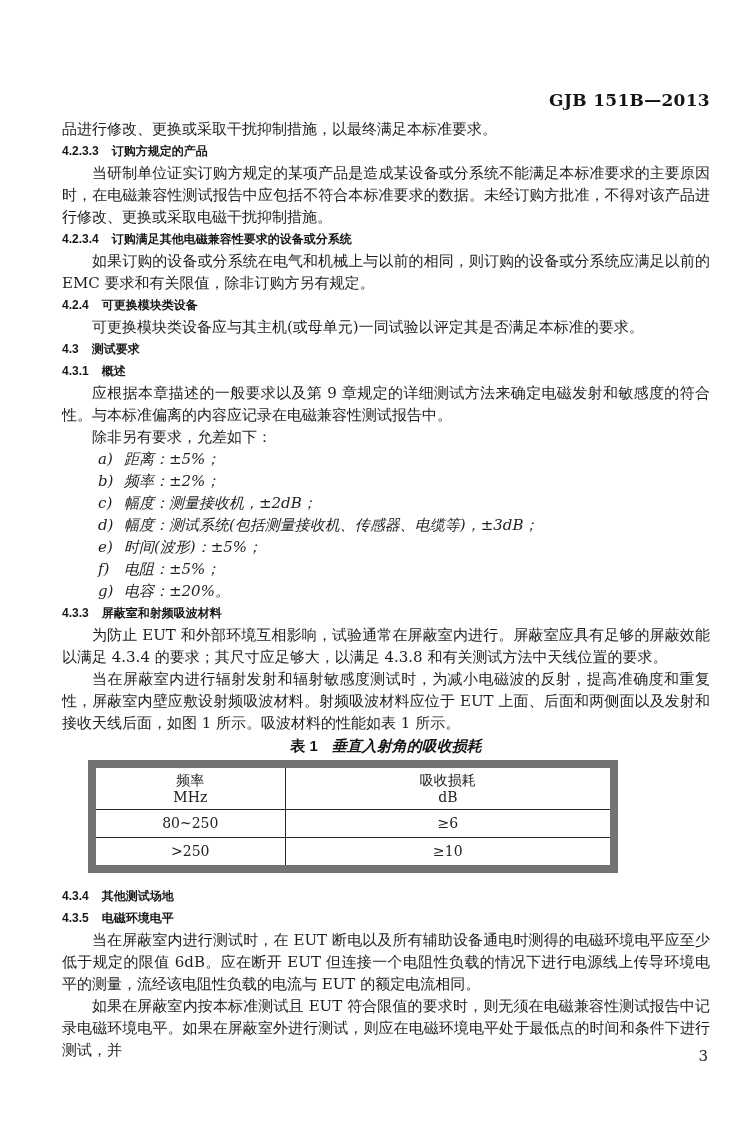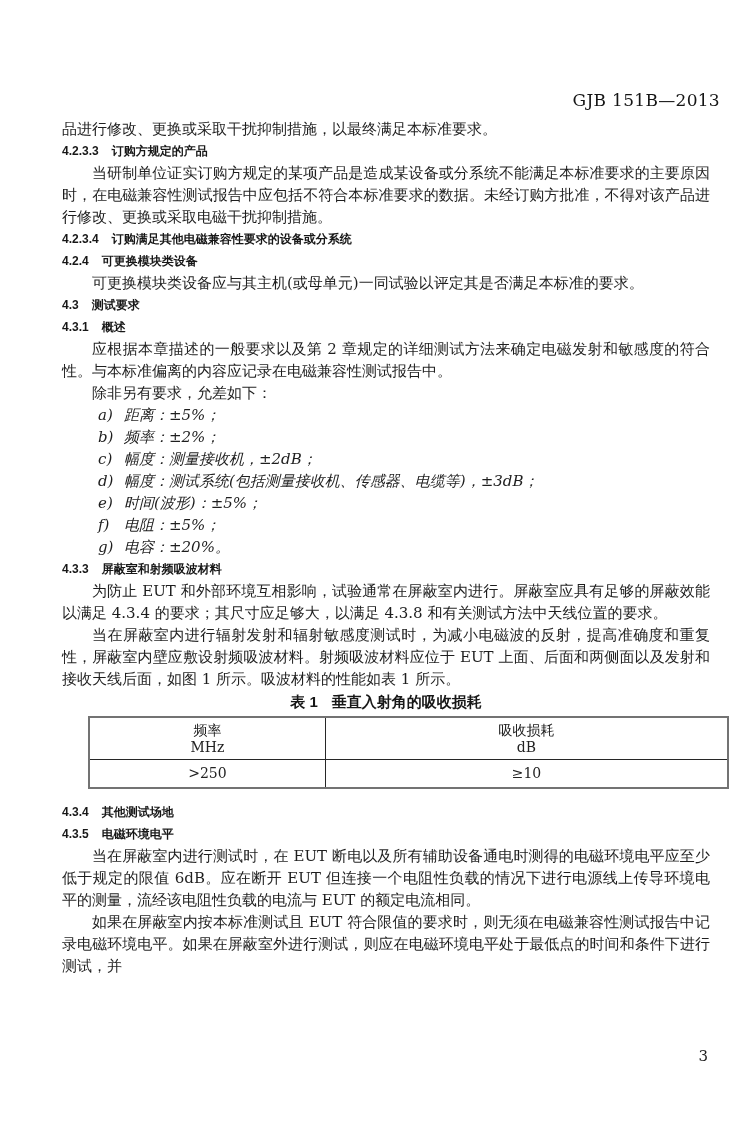--- a/index.html
+++ b/index.html
@@ -5,23 +5,23 @@
   html, body { margin:0; padding:0; background:#ffffff; }
   .page {
     position:relative;
     width:750px; height:1141px;
     background:#ffffff;
     overflow:hidden;
     font-family:"DejaVu Serif","Liberation Serif",serif;
     color:#1e1e1e;
   }
   .doc-header {
-    position:absolute; top:90px; left:72px; width:648px;
+    position:absolute; top:90px; left:62px; width:648px;
     text-align:right;
-    font-weight:normal; font-size:17px;
+    font-weight:bold; font-size:17px;
     letter-spacing:0.3px;
     color:#151515;
   }
   .content {
     position:absolute; top:118px; left:62px; width:648px;
     font-size:15px; line-height:22px;
     text-align:justify;
   }
   .content p, .content h4 { margin:0; padding:0; }
   .hd {
@@ -35,27 +35,27 @@
   .runover { text-indent:0; }
   .list .li { padding-left:36px;font-style:italic; }
   .li-label { display:inline-block; width:26px; }
   .tbl-caption {
     text-align:center;
     font-family:"Liberation Sans","DejaVu Sans",sans-serif;
     font-weight:bold; font-size:15px; line-height:22px;
     margin:1px 0 3px 0;
     color:#171717;
   }
-  .tbl-caption .cap-title { margin-left:14px; }
+  .tbl-caption .cap-title { margin-left:14px;font-style:italic; }
   table.tbl {
     border-collapse:collapse;
     margin:0 0 12px 26px;
-    width:641px;
+    width:530px;
     table-layout:fixed;
-    border:2px solid #737373;
+    border:8px solid #737373;
     font-size:14px;
     color:#222222;
   }
   table.tbl th, table.tbl td {
     border:1px solid #272727;
     text-align:center;
     font-weight:normal;
     padding:0;
   }
   table.tbl th { line-height:17px; padding:4px 0 3px 0; }
@@ -75,28 +75,29 @@
   <div class="doc-header">GJB 151B—2013</div>
 
   <div class="content">
 
     <p class="runover">品进行修改、更换或采取干扰抑制措施，以最终满足本标准要求。</p>
 
     <h4 class="hd"><span class="num">4.2.3.3</span><span>订购方规定的产品</span></h4>
     <p class="par">当研制单位证实订购方规定的某项产品是造成某设备或分系统不能满足本标准要求的主要原因时，在电磁兼容性测试报告中应包括不符合本标准要求的数据。未经订购方批准，不得对该产品进行修改、更换或采取电磁干扰抑制措施。</p>
 
     <h4 class="hd"><span class="num">4.2.3.4</span><span>订购满足其他电磁兼容性要求的设备或分系统</span></h4>
+    <p class="par">如果订购的设备或分系统在电气和机械上与以前的相同，则订购的设备或分系统应满足以前的 EMC 要求和有关限值，除非订购方另有规定。</p>
 
     <h4 class="hd"><span class="num">4.2.4</span><span>可更换模块类设备</span></h4>
     <p class="par">可更换模块类设备应与其主机(或母单元)一同试验以评定其是否满足本标准的要求。</p>
 
     <h4 class="hd"><span class="num">4.3</span><span>测试要求</span></h4>
 
     <h4 class="hd"><span class="num">4.3.1</span><span>概述</span></h4>
-    <p class="par">应根据本章描述的一般要求以及第 2 章规定的详细测试方法来确定电磁发射和敏感度的符合性。与本标准偏离的内容应记录在电磁兼容性测试报告中。</p>
+    <p class="par">应根据本章描述的一般要求以及第 9 章规定的详细测试方法来确定电磁发射和敏感度的符合性。与本标准偏离的内容应记录在电磁兼容性测试报告中。</p>
 
     <p class="par">除非另有要求，允差如下：</p>
 
     <div class="list">
       <div class="li"><span class="li-label">a)</span><span>距离：±5%；</span></div>
       <div class="li"><span class="li-label">b)</span><span>频率：±2%；</span></div>
       <div class="li"><span class="li-label">c)</span><span>幅度：测量接收机，±2dB；</span></div>
       <div class="li"><span class="li-label">d)</span><span>幅度：测试系统(包括测量接收机、传感器、电缆等)，±3dB；</span></div>
       <div class="li"><span class="li-label">e)</span><span>时间(波形)：±5%；</span></div>
       <div class="li"><span class="li-label">f)</span><span>电阻：±5%；</span></div>
@@ -121,20 +122,24 @@
             <div>MHz</div>
           </th>
           <th>
             <div>吸收损耗</div>
             <div>dB</div>
           </th>
         </tr>
       </thead>
       <tbody>
         <tr>
+          <td>80~250</td>
+          <td>≥6</td>
+        </tr>
+        <tr>
           <td>&gt;250</td>
           <td>≥10</td>
         </tr>
       </tbody>
     </table>
 
     <h4 class="hd"><span class="num">4.3.4</span><span>其他测试场地</span></h4>
 
     <h4 class="hd"><span class="num">4.3.5</span><span>电磁环境电平</span></h4>
     <p class="par">当在屏蔽室内进行测试时，在 EUT 断电以及所有辅助设备通电时测得的电磁环境电平应至少低于规定的限值 6dB。应在断开 EUT 但连接一个电阻性负载的情况下进行电源线上传导环境电平的测量，流经该电阻性负载的电流与 EUT 的额定电流相同。</p>

